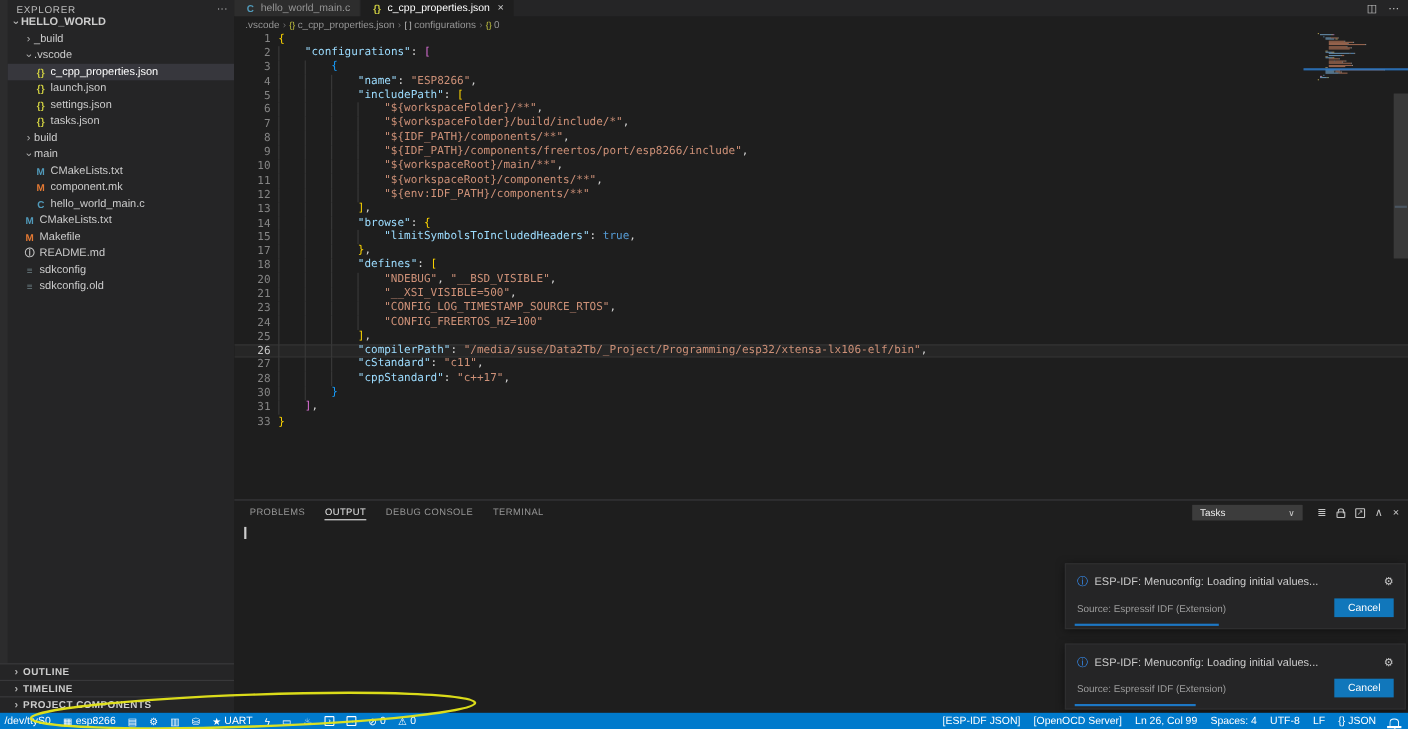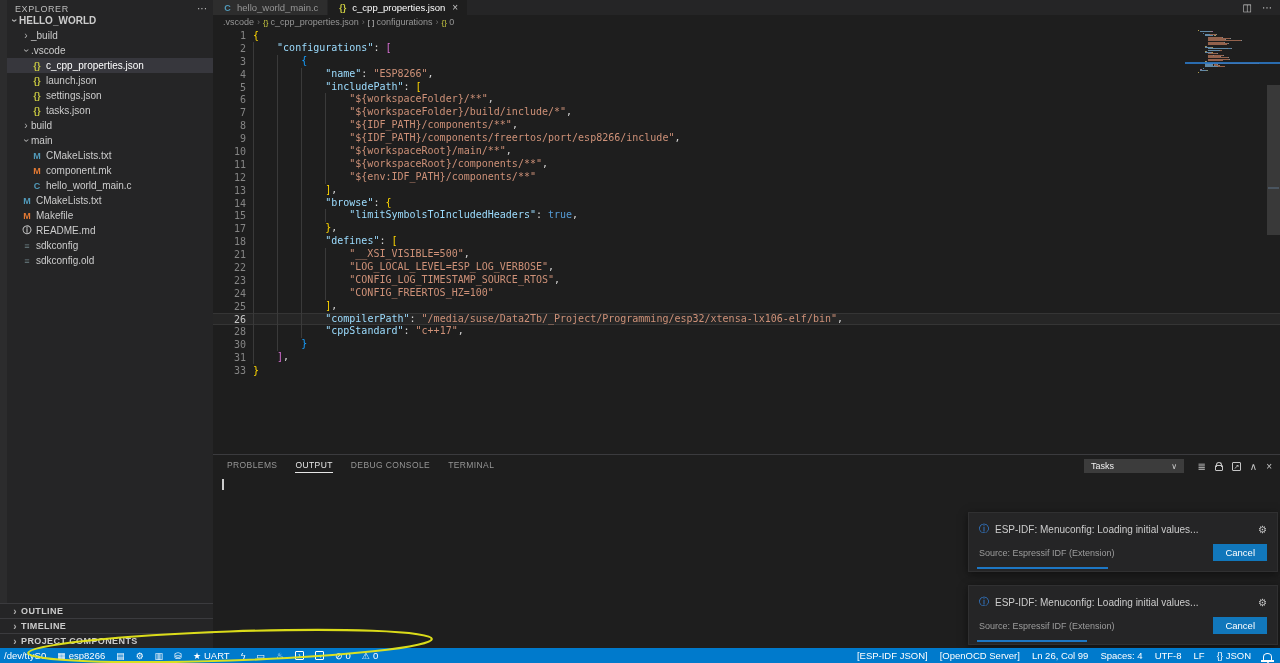--- a/index.html
+++ b/index.html
@@ -225,26 +225,27 @@
         <div class="crow"><span class="ln">8</span><span class="ct"><span class="g"></span><span class="g"></span><span class="g"></span><span class="g"></span><span class="c-str">"${IDF_PATH}/components/**"</span><span class="c-p">,</span></span></div>
         <div class="crow"><span class="ln">9</span><span class="ct"><span class="g"></span><span class="g"></span><span class="g"></span><span class="g"></span><span class="c-str">"${IDF_PATH}/components/freertos/port/esp8266/include"</span><span class="c-p">,</span></span></div>
         <div class="crow"><span class="ln">10</span><span class="ct"><span class="g"></span><span class="g"></span><span class="g"></span><span class="g"></span><span class="c-str">"${workspaceRoot}/main/**"</span><span class="c-p">,</span></span></div>
         <div class="crow"><span class="ln">11</span><span class="ct"><span class="g"></span><span class="g"></span><span class="g"></span><span class="g"></span><span class="c-str">"${workspaceRoot}/components/**"</span><span class="c-p">,</span></span></div>
         <div class="crow"><span class="ln">12</span><span class="ct"><span class="g"></span><span class="g"></span><span class="g"></span><span class="g"></span><span class="c-str">"${env:IDF_PATH}/components/**"</span></span></div>
         <div class="crow"><span class="ln">13</span><span class="ct"><span class="g"></span><span class="g"></span><span class="g"></span><span class="c-b1">]</span><span class="c-p">,</span></span></div>
         <div class="crow"><span class="ln">14</span><span class="ct"><span class="g"></span><span class="g"></span><span class="g"></span><span class="c-key">"browse"</span><span class="c-p">: </span><span class="c-b1">{</span></span></div>
         <div class="crow"><span class="ln">15</span><span class="ct"><span class="g"></span><span class="g"></span><span class="g"></span><span class="g"></span><span class="c-key">"limitSymbolsToIncludedHeaders"</span><span class="c-p">: </span><span class="c-kw">true</span><span class="c-p">,</span></span></div>
         <div class="crow"><span class="ln">17</span><span class="ct"><span class="g"></span><span class="g"></span><span class="g"></span><span class="c-b1">}</span><span class="c-p">,</span></span></div>
         <div class="crow"><span class="ln">18</span><span class="ct"><span class="g"></span><span class="g"></span><span class="g"></span><span class="c-key">"defines"</span><span class="c-p">: </span><span class="c-b1">[</span></span></div>
+        <div class="crow"><span class="ln">20</span><span class="ct"><span class="g"></span><span class="g"></span><span class="g"></span><span class="g"></span><span class="c-str">"NDEBUG"</span><span class="c-p">, </span><span class="c-str">"__BSD_VISIBLE"</span><span class="c-p">,</span></span></div>
         <div class="crow"><span class="ln">21</span><span class="ct"><span class="g"></span><span class="g"></span><span class="g"></span><span class="g"></span><span class="c-str">"__XSI_VISIBLE=500"</span><span class="c-p">,</span></span></div>
-        <div class="crow"><span class="ln">22</span><span class="ct"><span class="g"></span><span class="g"></span><span class="g"></span><span class="g"></span><span class="c-str">"LOG_LOCAL_LEVEL=ESP_LOG_VERBOSE"</span><span class="c-p">,</span></span></div>
         <div class="crow"><span class="ln">23</span><span class="ct"><span class="g"></span><span class="g"></span><span class="g"></span><span class="g"></span><span class="c-str">"CONFIG_LOG_TIMESTAMP_SOURCE_RTOS"</span><span class="c-p">,</span></span></div>
         <div class="crow"><span class="ln">24</span><span class="ct"><span class="g"></span><span class="g"></span><span class="g"></span><span class="g"></span><span class="c-str">"CONFIG_FREERTOS_HZ=100"</span></span></div>
         <div class="crow"><span class="ln">25</span><span class="ct"><span class="g"></span><span class="g"></span><span class="g"></span><span class="c-b1">]</span><span class="c-p">,</span></span></div>
         <div class="crow cur"><span class="ln">26</span><span class="ct"><span class="g"></span><span class="g"></span><span class="g"></span><span class="c-key">"compilerPath"</span><span class="c-p">: </span><span class="c-str">"/media/suse/Data2Tb/_Project/Programming/esp32/xtensa-lx106-elf/bin"</span><span class="c-p">,</span></span></div>
+        <div class="crow"><span class="ln">27</span><span class="ct"><span class="g"></span><span class="g"></span><span class="g"></span><span class="c-key">"cStandard"</span><span class="c-p">: </span><span class="c-str">"c11"</span><span class="c-p">,</span></span></div>
         <div class="crow"><span class="ln">28</span><span class="ct"><span class="g"></span><span class="g"></span><span class="g"></span><span class="c-key">"cppStandard"</span><span class="c-p">: </span><span class="c-str">"c++17"</span><span class="c-p">,</span></span></div>
         <div class="crow"><span class="ln">30</span><span class="ct"><span class="g"></span><span class="g"></span><span class="c-b3">}</span></span></div>
         <div class="crow"><span class="ln">31</span><span class="ct"><span class="g"></span><span class="c-b2">]</span><span class="c-p">,</span></span></div>
         <div class="crow"><span class="ln">33</span><span class="ct"><span class="c-b1">}</span></span></div>
       </div>
     <div id="minimap">
         <div class="mm-line" style="top: 0px; left: 0px; width: 1px; background: rgb(201, 180, 88);"></div>
         <div class="mm-line" style="top: 1.3px; left: 2.48px; width: 9.92px; background: rgb(110, 156, 191);"></div>
         <div class="mm-line" style="top: 1.3px; left: 12.4px; width: 1.24px; background: rgb(154, 154, 154);"></div>
         <div class="mm-line" style="top: 1.3px; left: 13.64px; width: 1px; background: rgb(180, 112, 176);"></div>

